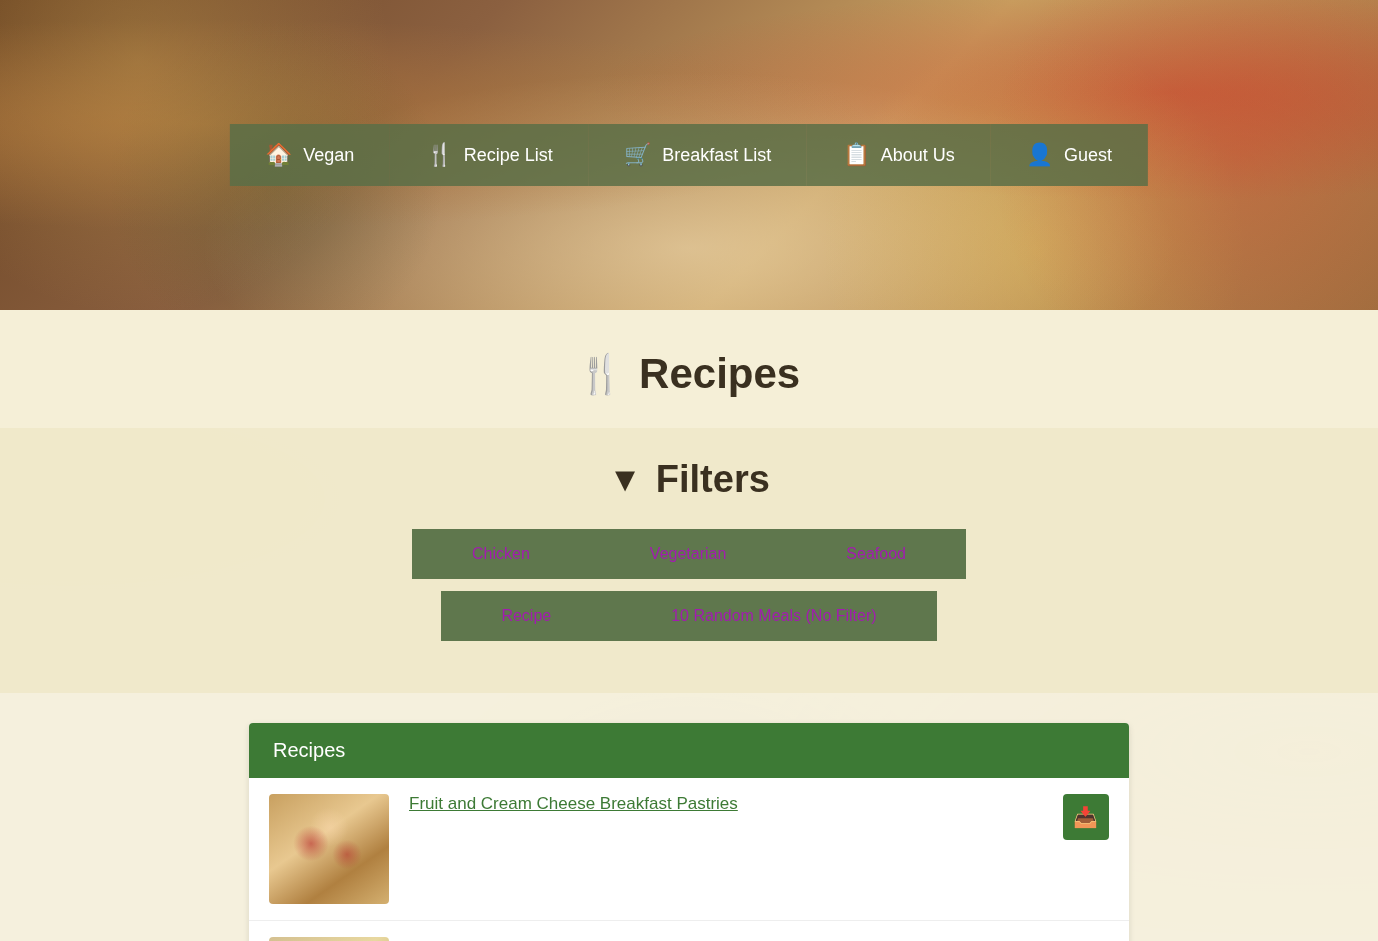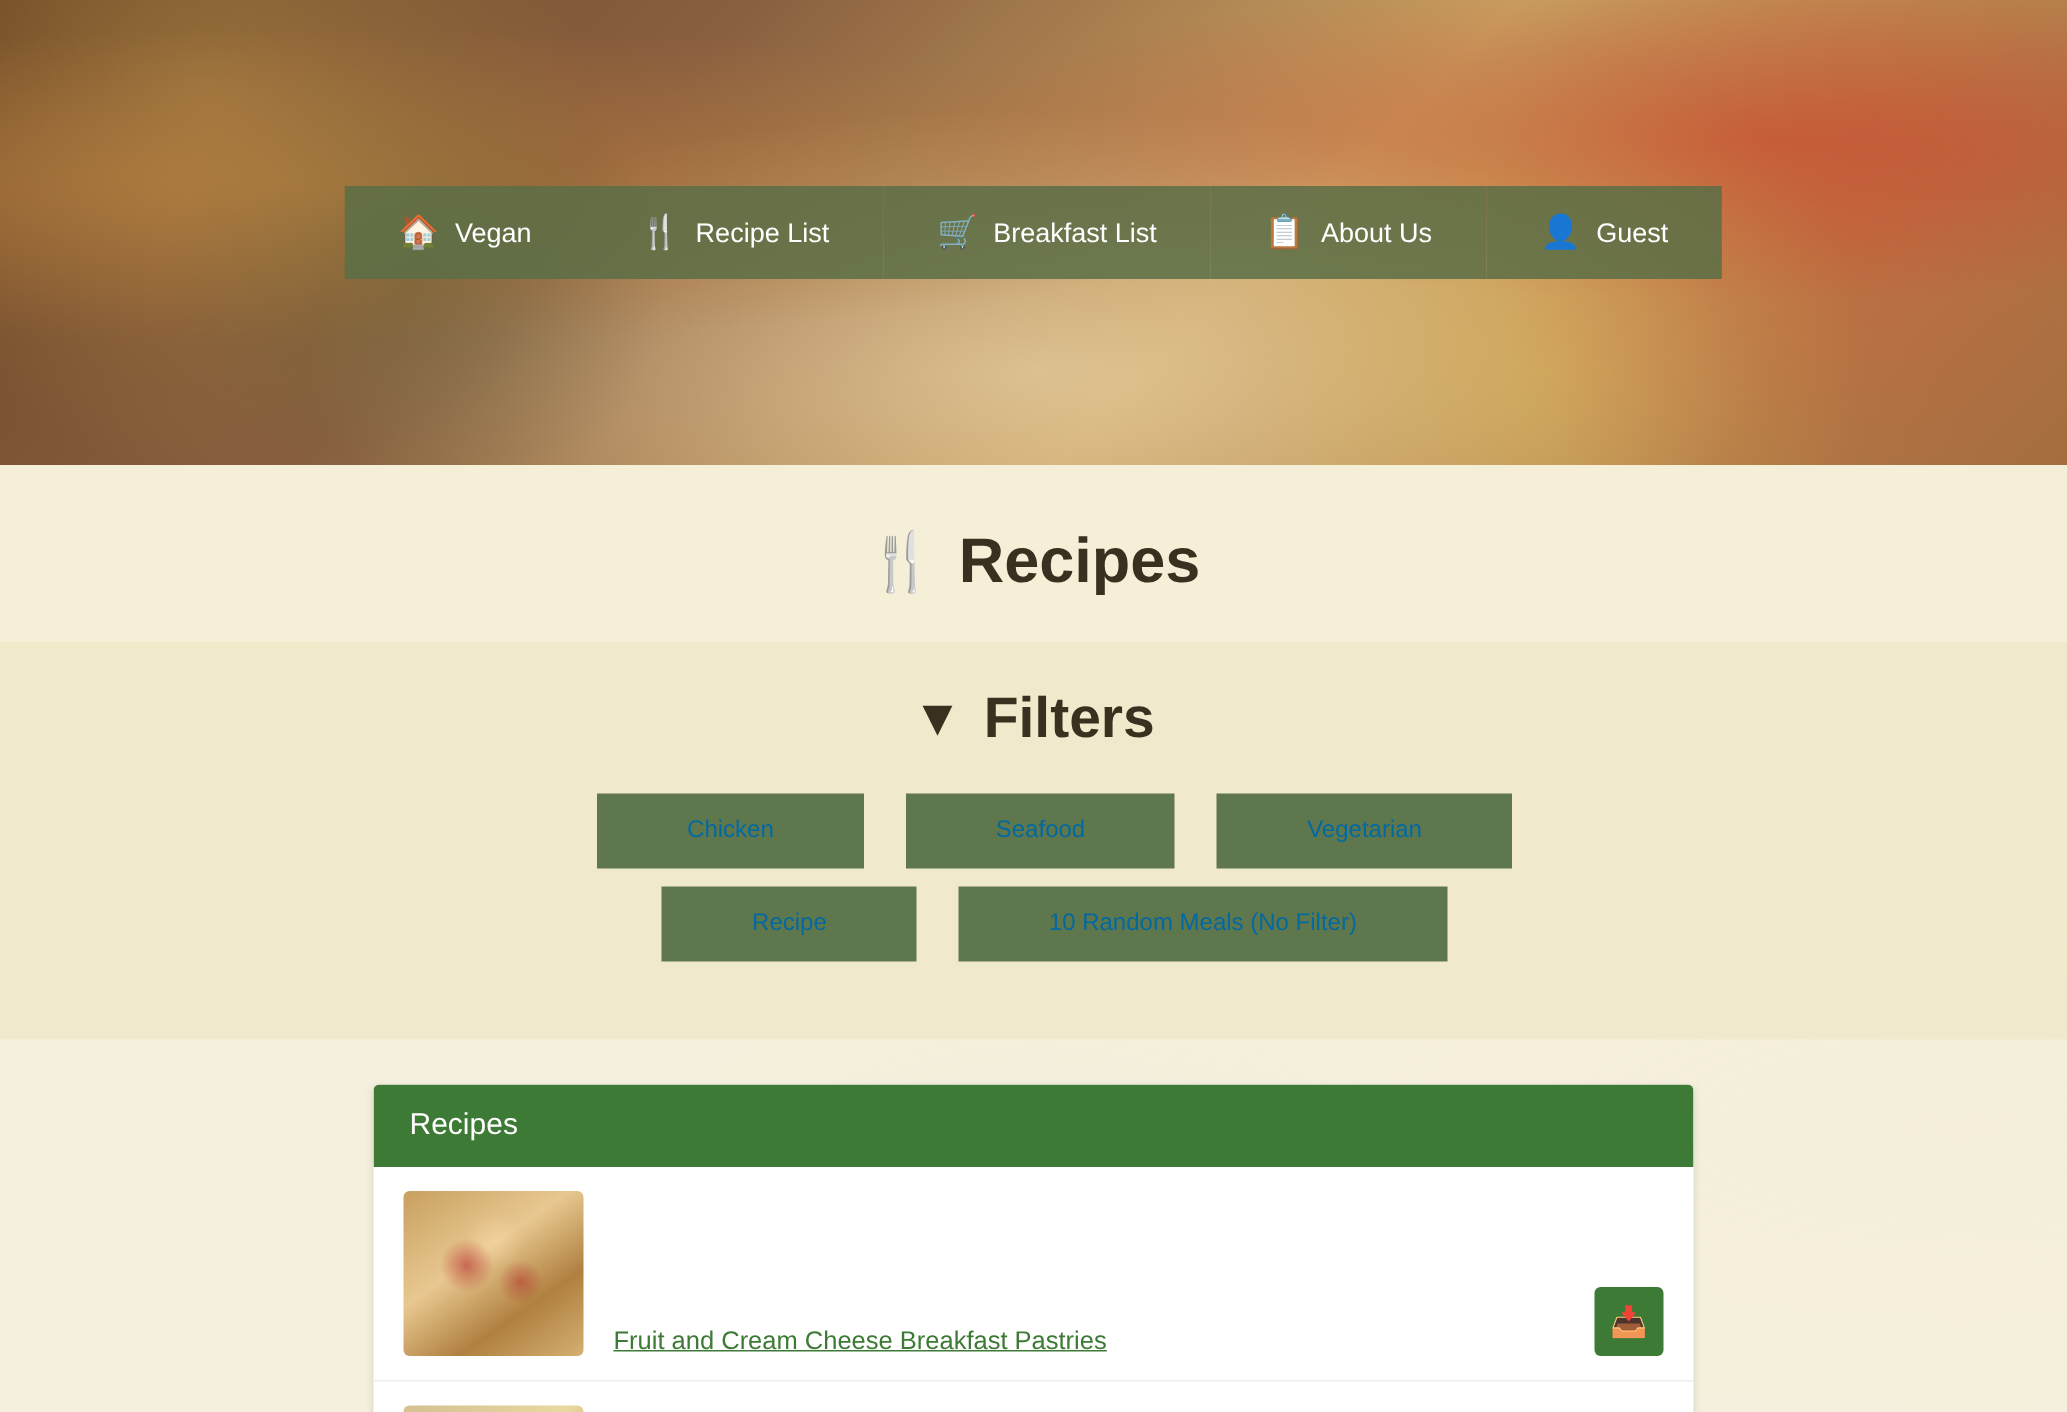--- a/index.html
+++ b/index.html
@@ -114,28 +114,27 @@
     .filter-icon { font-size: 34px; color: #3a3020; }
 
     .filter-row {
       display: flex;
       justify-content: center;
       gap: 0;
       margin-bottom: 12px;
     }
     .filter-btn {
       background: rgba(70,100,55,0.85);
-      color: #0369a1;
+      color: #a21caf;
       border: none;
       padding: 16px 60px;
       font-size: 16px;
       cursor: pointer;
       font-weight: 400;
       transition: background 0.2s;
-      margin-left: 28px;
     }
 
     
     .recipes-list-section {
       max-width: 920px;
       margin: 30px auto 40px;
       padding: 0 20px;
     }
     .recipes-card {
       background: #fff;
@@ -145,21 +144,21 @@
     }
     .recipes-card-header {
       background: #3d7a35;
       color: #fff;
       padding: 16px 24px;
       font-size: 20px;
       font-weight: 500;
     }
     .recipe-row {
       display: flex;
-      align-items: flex-end;
+      align-items: flex-start;
       padding: 16px 20px;
       border-bottom: 1px solid #eee;
       gap: 20px;
     }
     .recipe-row:last-child { border-bottom: none; }
     .recipe-thumb {
       width: 120px;
       height: 110px;
       background: #d4b896;
       border-radius: 4px;
@@ -269,22 +268,22 @@
   </div>
 
   <div class="filters-section">
     <div class="filters-heading">
       <span class="filter-icon">▼</span>
       <span>Filters</span>
     </div>
 
     <div class="filter-row">
       <button class="filter-btn">Chicken</button>
+      <button class="filter-btn">Vegetarian</button>
       <button class="filter-btn">Seafood</button>
-      <button class="filter-btn">Vegetarian</button>
     </div>
 
     <div class="filter-row">
       <button class="filter-btn">Recipe</button>
       <button class="filter-btn">10 Random Meals (No Filter)</button>
     </div>
   </div>
 
   <div class="recipes-list-section">
     <div class="recipes-card">

